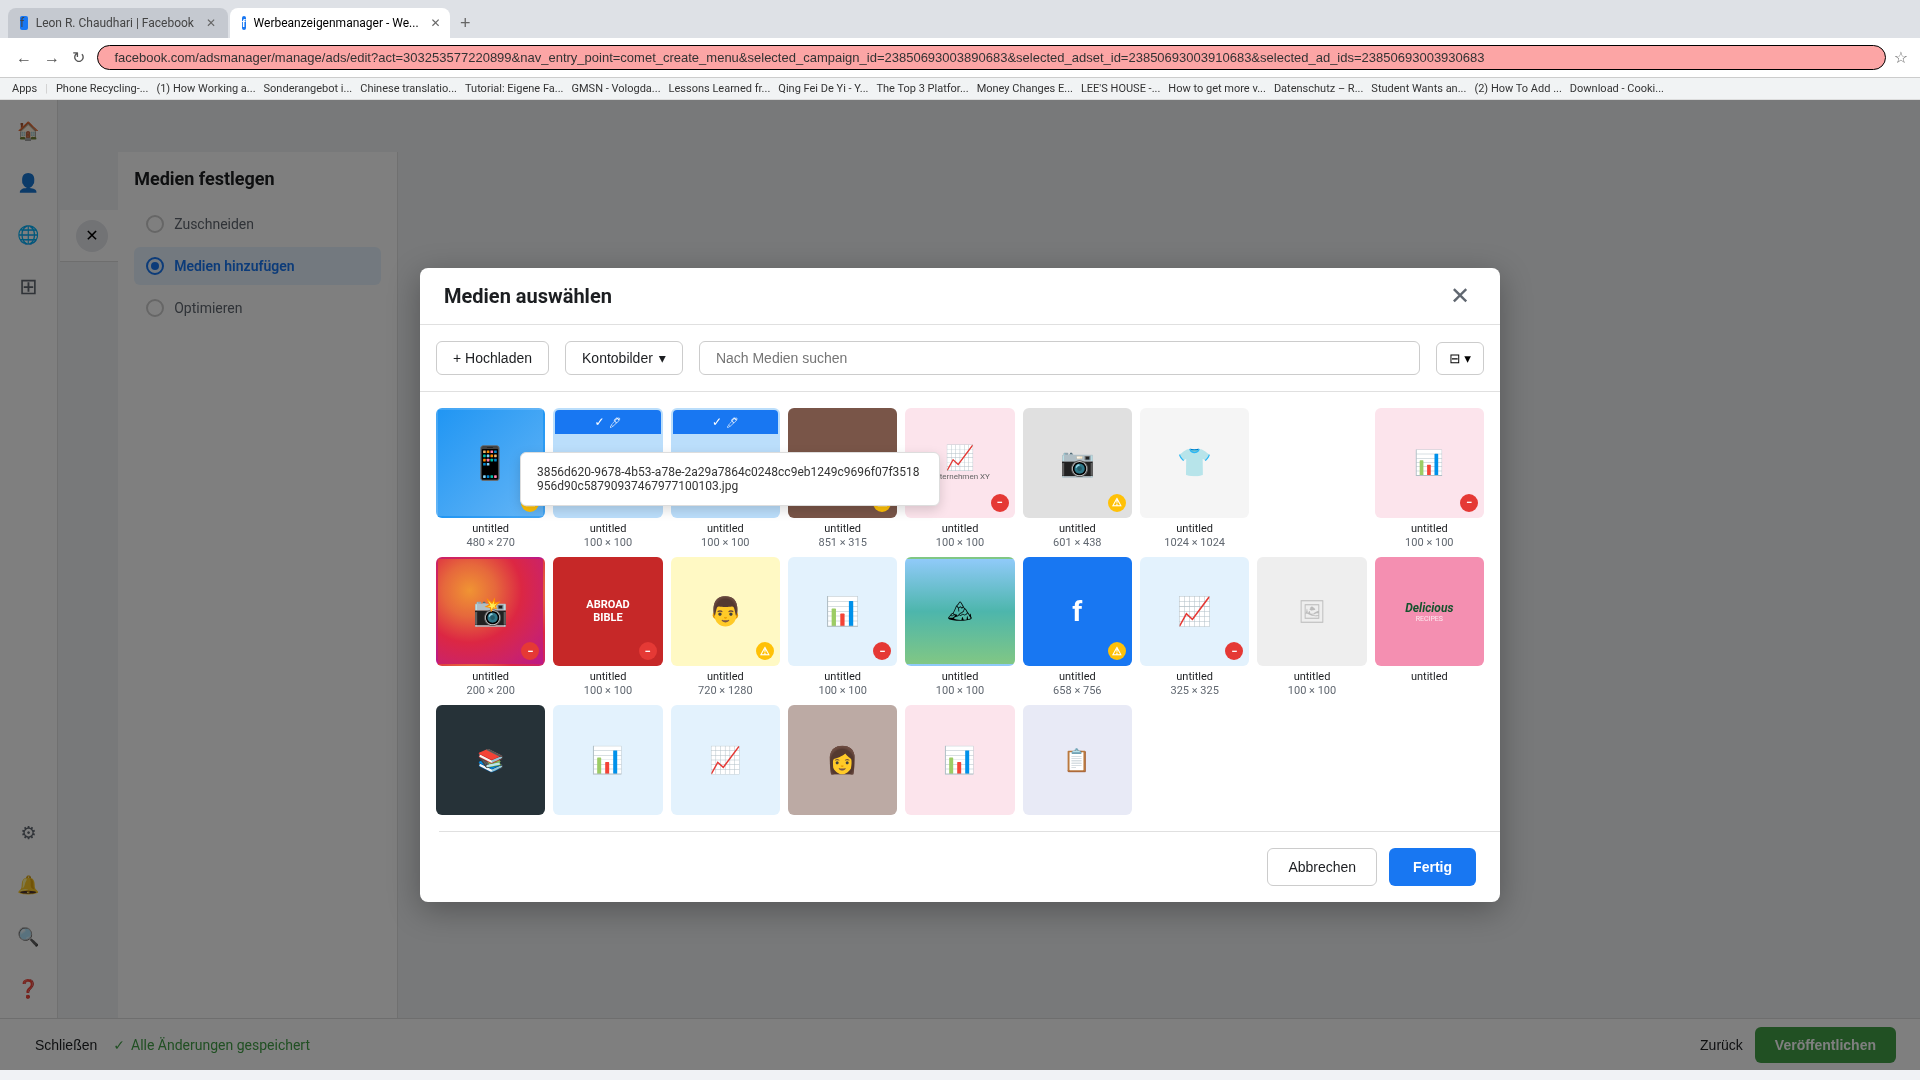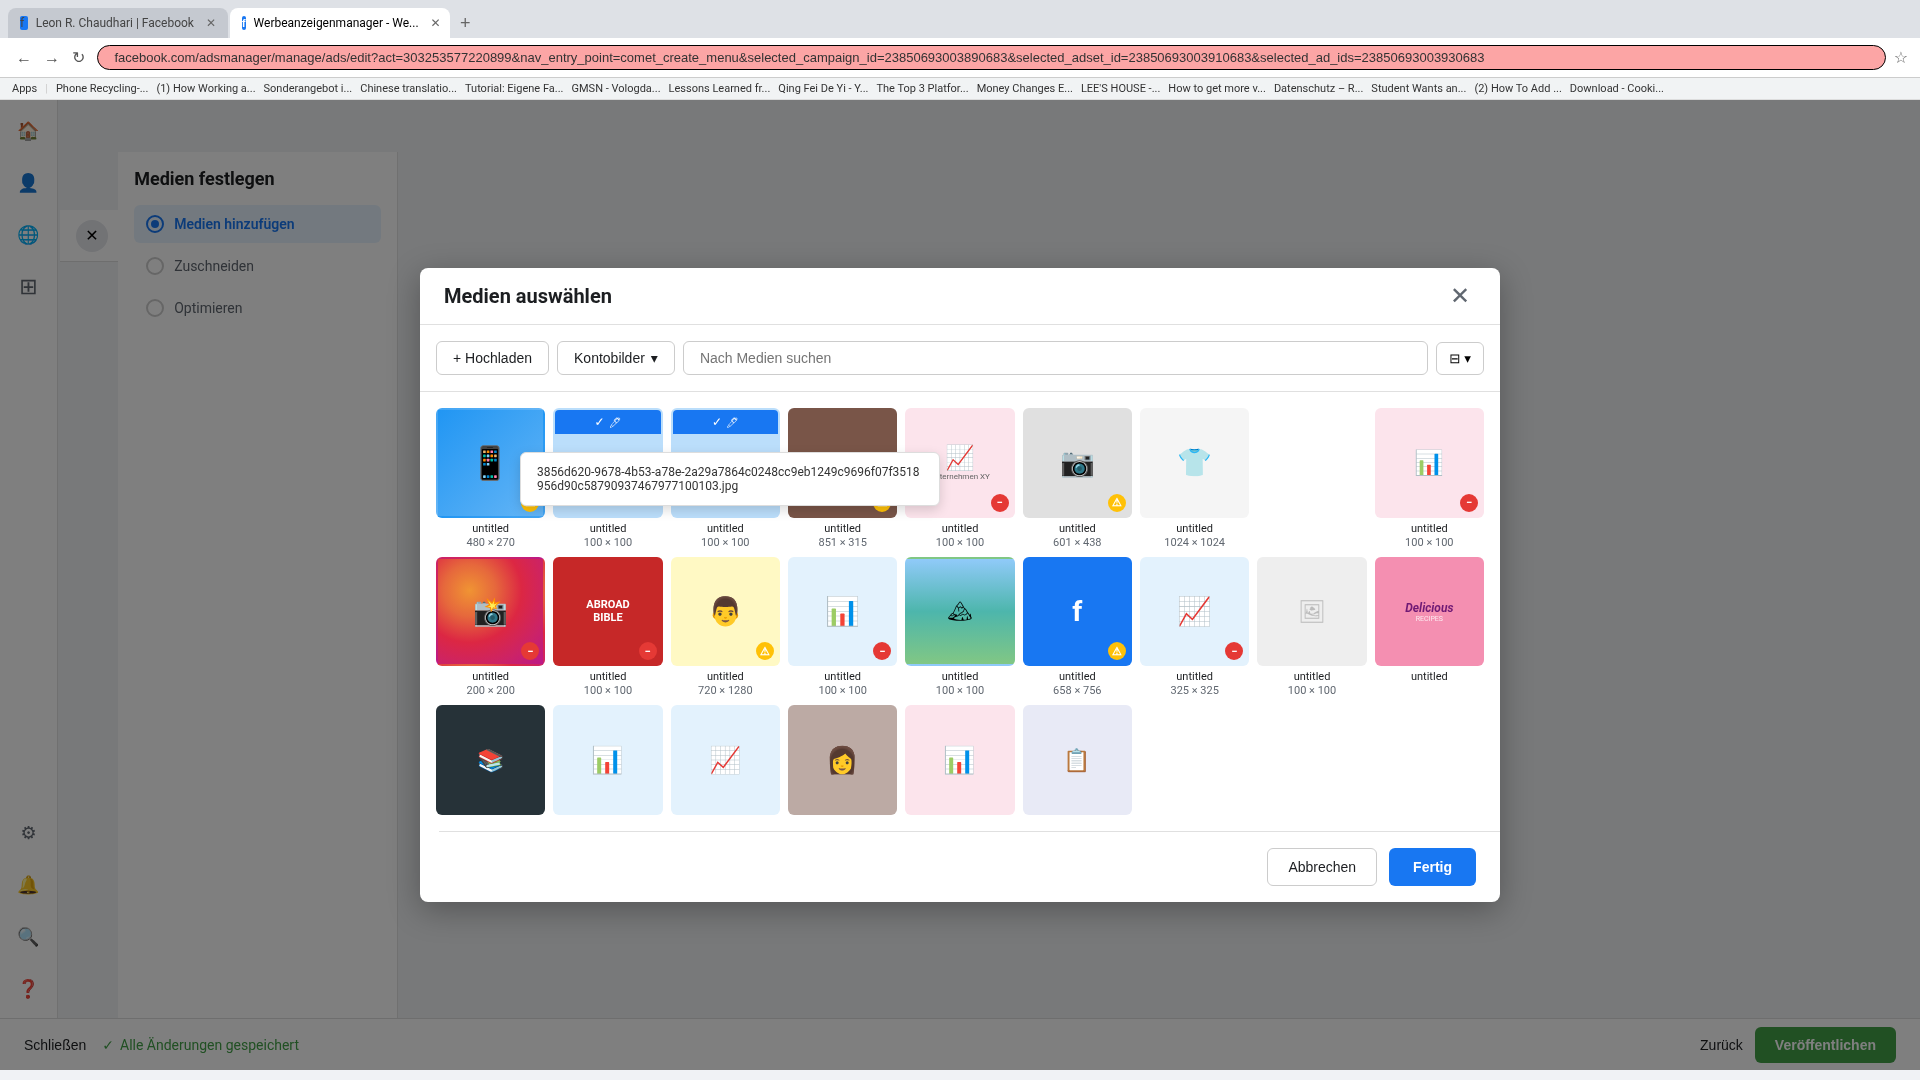--- a/index.html
+++ b/index.html
@@ -57,21 +57,21 @@
     .modal { background: #fff; border-radius: 8px; width: 1080px; max-height: 640px; display: flex; flex-direction: column; box-shadow: 0 8px 32px rgba(0,0,0,0.3); }
     .modal-header { display: flex; align-items: center; justify-content: space-between; padding: 12px 24px; border-bottom: 1px solid #e0e0e0; }
     .modal-title { font-size: 20px; font-weight: 700; color: #1c1e21; }
     .modal-close { background: none; border: none; font-size: 24px; cursor: pointer; color: #606770; width: 32px; height: 32px; display: flex; align-items: center; justify-content: center; border-radius: 50%; }
 
     
     .modal-body { display: flex; flex: 1; overflow: hidden; }
 
     
     .modal-main { flex: 1; display: flex; flex-direction: column; overflow: hidden; }
-    .modal-toolbar { display: flex; align-items: center; gap: 8px; padding: 16px; border-bottom: 1px solid #e0e0e0; }
+    .modal-toolbar { display: flex; align-items: center; gap: 16px; padding: 16px; border-bottom: 1px solid #e0e0e0; }
     .upload-btn { display: flex; align-items: center; gap: 6px; background: #fff; border: 1px solid #ccc; border-radius: 6px; padding: 8px 16px; font-size: 14px; cursor: pointer; color: #1c1e21; }
     .kontobilder-btn { display: flex; align-items: center; gap: 6px; background: #fff; border: 1px solid #ccc; border-radius: 6px; padding: 8px 16px; font-size: 14px; cursor: pointer; color: #1c1e21; }
     .search-bar { flex: 1; border: 1px solid #ccc; border-radius: 6px; padding: 8px 16px; font-size: 14px; color: #1c1e21; }
     .filter-btn { background: #fff; border: 1px solid #ccc; border-radius: 6px; padding: 8px 12px; cursor: pointer; display: flex; align-items: center; gap: 4px; }
 
     .media-grid { display: grid; grid-template-columns: repeat(9, 1fr); gap: 8px; padding: 16px; overflow-y: auto; flex: 1; }
     .media-item { display: flex; flex-direction: column; align-items: center; cursor: pointer; position: relative; }
     .media-thumb { width: 100%; aspect-ratio: 1; background: #e0e0e0; border-radius: 6px; overflow: hidden; position: relative; display: flex; align-items: center; justify-content: center; border: 2px solid transparent; }
     .media-label { font-size: 11px; color: #1c1e21; text-align: center; margin-top: 4px; line-height: 1.3; }
     .media-dims { font-size: 11px; color: #606770; text-align: center; }
@@ -85,21 +85,21 @@
     
     .tooltip { position: absolute; top: 60px; left: 100px; background: white; border: 1px solid #ddd; border-radius: 6px; padding: 12px 16px; font-size: 12px; color: #333; max-width: 420px; word-break: break-all; z-index: 200; box-shadow: 0 4px 12px rgba(0,0,0,0.15); }
 
     
     .modal-footer { display: flex; justify-content: flex-end; gap: 12px; padding: 16px 24px; border-top: 1px solid #e0e0e0; margin-left: 19px; }
     .cancel-btn { background: #fff; border: 1px solid #ccc; border-radius: 6px; padding: 10px 20px; font-size: 14px; cursor: pointer; color: #1c1e21; }
     .done-btn { background: #1877f2; border: none; border-radius: 6px; padding: 10px 24px; font-size: 14px; cursor: pointer; color: #fff; font-weight: 600; }
 
     
     .bottom-bar { position: absolute; bottom: 0; left: 0; right: 0; background: #fff; border-top: 1px solid #ddd; display: flex; align-items: center; justify-content: space-between; padding: 0 24px; height: 52px; }
-    .bottom-left { display: flex; align-items: center; gap: 16px; }
+    .bottom-left { display: flex; align-items: center; gap: 16px; margin-left: 11px; }
     .schliessen-btn { background: none; border: none; font-size: 14px; cursor: pointer; color: #1c1e21; }
     .saved-status { display: flex; align-items: center; gap: 6px; font-size: 14px; color: #42a047; }
     .bottom-right { display: flex; align-items: center; gap: 12px; }
     .zuruck-btn { background: none; border: none; font-size: 14px; cursor: pointer; color: #1c1e21; }
     .veroffentlichen-btn { background: #42a047; border: none; border-radius: 6px; padding: 10px 20px; font-size: 14px; cursor: pointer; color: #fff; font-weight: 600; text-align: center; }
 
     .media-grid-scroll { overflow-y: auto; }
   </style>
 </head>
 <body>
@@ -203,27 +203,27 @@
       </div>
       <div class="avatar-circle">L</div>
       <button class="more-btn">⋯</button>
     </div>
   </div>
 
   <div class="main-content" style="background:#f0f2f5;">
 
     <div class="content-sidebar">
       <div class="content-sidebar-title">Medien festlegen</div>
+      <div class="nav-item">
+        <div class="nav-item-radio"></div>
+        <span>Zuschneiden</span>
+      </div>
       <div class="nav-item active">
         <div class="nav-item-radio active"></div>
         <span>Medien hinzufügen</span>
-      </div>
-      <div class="nav-item">
-        <div class="nav-item-radio"></div>
-        <span>Zuschneiden</span>
       </div>
       <div class="nav-item">
         <div class="nav-item-radio"></div>
         <span>Optimieren</span>
       </div>
     </div>
   </div>
 
   <div class="modal-overlay">
     <div class="modal">
@@ -407,21 +407,21 @@
                 <div class="media-thumb" style="background:#eeeeee;">
                   <span style="font-size:22px; color:#bbb;">🖼</span>
                 </div>
                 <div class="media-label">untitled</div>
                 <div class="media-dims">100 × 100</div>
               </div>
 
               <div class="media-item">
                 <div class="media-thumb" style="background:#f48fb1; display:flex; align-items:center; justify-content:center;">
                   <div style="text-align:center; padding:4px;">
-                    <div style="font-size:12px; font-weight:bold; color:#701a75; font-style:italic;">Delicious</div>
+                    <div style="font-size:12px; font-weight:bold; color:#14532d; font-style:italic;">Delicious</div>
                     <div style="font-size:7px; color:rgba(255,255,255,0.8);">RECIPES</div>
                   </div>
                 </div>
                 <div class="media-label">untitled</div>
               </div>
 
               <div class="media-item">
                 <div class="media-thumb" style="background:#263238;">
                   <span style="font-size:22px;">📚</span>
                 </div>

